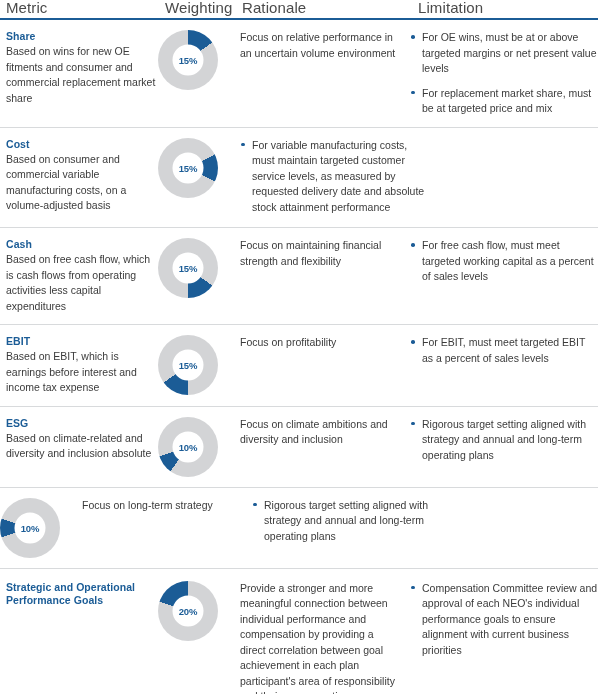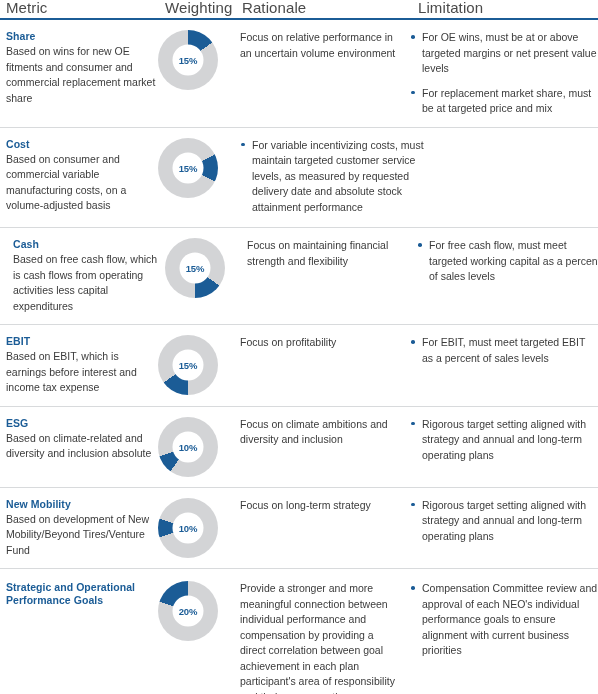--- a/index.html
+++ b/index.html
@@ -178,25 +178,25 @@
         <div class="c-weighting">
           <div class="donut-wrap">
             <div class="donut" style="background: conic-gradient(from 63deg, rgb(27, 92, 150) 0deg, rgb(27, 92, 150) 54deg, rgb(211, 212, 214) 54deg, rgb(211, 212, 214) 360deg);">
               <div class="hole"></div>
               <div class="pct">15%</div>
             </div>
           </div>
         </div>
         <div class="c-limitation">
           <ul class="lims">
-            <li><span class="bullet"></span><span>For variable incentivizing costs, must maintain targeted customer service levels, as measured by requested delivery date and absolute stock attainment performance</span></li>
-          </ul>
-        </div>
-      </div>
-      <div class="row" style="padding-top: 10px; padding-bottom: 10px; padding-left: 7px;">
+            <li><span class="bullet"></span><span>For variable manufacturing costs, must maintain targeted customer service levels, as measured by requested delivery date and absolute stock attainment performance</span></li>
+          </ul>
+        </div>
+      </div>
+      <div class="row" style="padding-top: 10px; padding-bottom: 10px;">
         <div class="c-metric">
           <div class="metric-title">Cash</div>
           <div class="metric-desc">Based on free cash flow, which is cash flows from operating activities less capital expenditures</div>
         </div>
         <div class="c-weighting">
           <div class="donut-wrap">
             <div class="donut" style="background: conic-gradient(from 126deg, rgb(27, 92, 150) 0deg, rgb(27, 92, 150) 54deg, rgb(211, 212, 214) 54deg, rgb(211, 212, 214) 360deg);">
               <div class="hole"></div>
               <div class="pct">15%</div>
             </div>
@@ -249,24 +249,20 @@
         <div class="c-rationale">
           <div class="rationale-text">Focus on climate ambitions and diversity and inclusion</div>
         </div>
         <div class="c-limitation">
           <ul class="lims">
             <li><span class="bullet"></span><span>Rigorous target setting aligned with strategy and annual and long-term operating plans</span></li>
           </ul>
         </div>
       </div>
       <div class="row" style="padding-top: 10px; padding-bottom: 10px;">
-        <div class="c-metric">
-          <div class="metric-title">New Mobility</div>
-          <div class="metric-desc">Based on development of New Mobility/Beyond Tires/Venture Fund</div>
-        </div>
         <div class="c-weighting">
           <div class="donut-wrap">
             <div class="donut" style="background: conic-gradient(from 252deg, rgb(27, 92, 150) 0deg, rgb(27, 92, 150) 36deg, rgb(211, 212, 214) 36deg, rgb(211, 212, 214) 360deg);">
               <div class="hole"></div>
               <div class="pct">10%</div>
             </div>
           </div>
         </div>
         <div class="c-rationale">
           <div class="rationale-text">Focus on long-term strategy</div>

